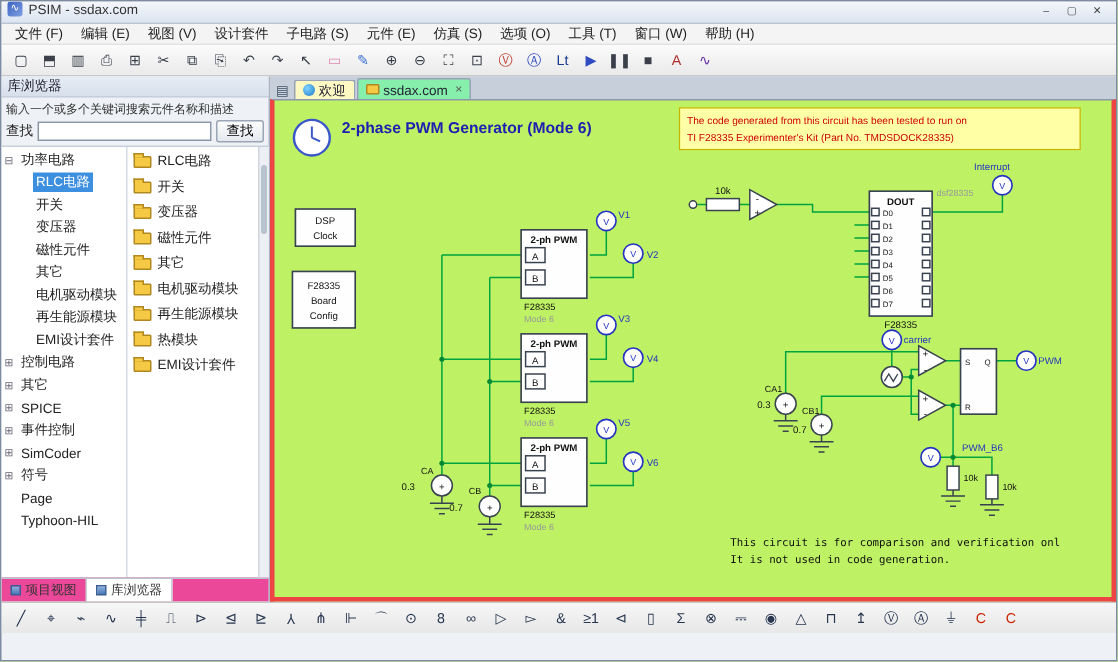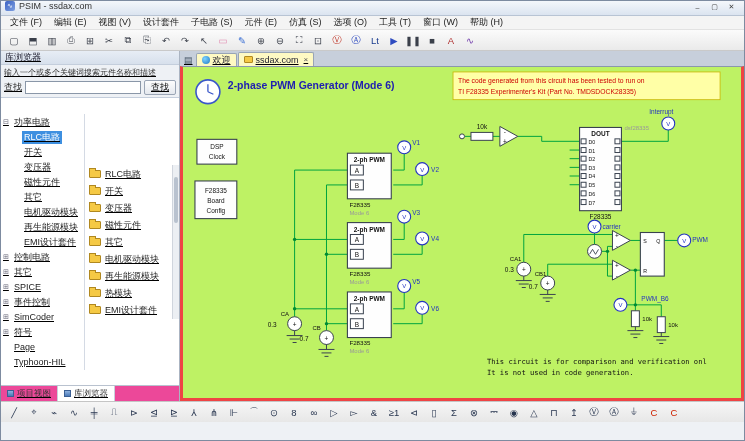--- a/index.html
+++ b/index.html
@@ -14,29 +14,29 @@
 
   
   .menubar { height: 14px; background: #f4f4f4; display: flex; align-items: center; padding-left: 3px; font-size: 9px; color: #222; border-bottom: 1px solid #e2e2e2; flex: none; }
   .menu-item { padding: 0 6px; height: 100%; display: flex; align-items: center; white-space: nowrap; }
 
   
   .toolbar { height: 21px; background: linear-gradient(#fbfbfb,#eaeaea); border-bottom: 1px solid #c9c9c9; display: flex; align-items: center; padding: 0 4px; gap: 1px; flex: none; }
   .tool { width: 18px; height: 17px; display: flex; align-items: center; justify-content: center; font-size: 9.5px; color: #3a3f4a; border: 1px solid transparent; border-radius: 2px; white-space: nowrap; overflow: hidden; }
 
   
-  .main { display: flex; height: 350px; flex: none; min-height: 0; text-decoration: underline; }
+  .main { display: flex; height: 350px; flex: none; min-height: 0; }
   .sidebar { width: 179px; background: #eef1f5; border-right: 1px solid #aab4c2; display: flex; flex-direction: column; flex: none; }
   .panel-title { height: 14px; background: linear-gradient(#e7edf5,#d7e0ec); font-size: 9px; display: flex; align-items: center; padding: 0 4px; color: #223; border-bottom: 1px solid #c4cedc; }
   .hint { font-size: 8px; color: #333; padding: 2px 20px 1px 3px; white-space: nowrap; overflow: hidden; }
   .search-row { display: flex; align-items: center; gap: 3px; padding: 1px 3px 2px 3px; }
   .search-label { font-size: 9px; color: #222; flex: none; }
   .search-input { flex: 1; min-width: 0; height: 13px; border: 1px solid #8a97a8; background: #fff; font-size: 9px; padding: 0 2px; font-family: "Liberation Sans", sans-serif; }
   .search-btn { font-size: 9px; height: 15px; padding: 0 6px; background: linear-gradient(#fdfdfd,#e4e8ee); border: 1px solid #9aa5b5; border-radius: 2px; flex: none; font-family: "Liberation Sans", sans-serif; }
-  .tree-split { flex: 1; display: flex; min-height: 0; border-top: 1px solid #c4cedc; background: #fff; align-items: center; }
+  .tree-split { flex: 1; display: flex; min-height: 0; border-top: 1px solid #c4cedc; background: #fff; }
   .tree { width: 84px; overflow: hidden; border-right: 1px solid #d4dae4; padding-top: 1px; flex: none; }
   .tree-item { display: flex; align-items: center; height: 15px; font-size: 9px; padding-left: 2px; white-space: nowrap; color: #222; }
   .tree-item[data-level="1"] { padding-left: 12px; }
   .twisty { width: 9px; font-size: 7px; color: #667; flex: none; }
   .tree-label { padding: 0 2px; }
   .tree-item[data-selected="true"] .tree-label { background: #3d8fe0; color: #fff; }
   .folders { flex: 1; overflow: hidden; padding-top: 1px; position: relative; }
   .folder-item { display: flex; align-items: center; height: 17px; font-size: 9px; padding-left: 4px; color: #222; white-space: nowrap; }
   .folder-icon { width: 12px; height: 8px; background: #f5c944; border: 1px solid #b08820; border-radius: 1px; margin-right: 4px; position: relative; flex: none; }
   .folder-icon::before { content: ""; position: absolute; top: -3px; left: -1px; width: 5px; height: 2px; background: #f5c944; border: 1px solid #b08820; border-bottom: none; }
@@ -45,21 +45,21 @@
   .sidebar-tabs { height: 16px; border-top: 1px solid #b9c2cf; display: flex; background: #ec4899; flex: none; }
   .sidebar-tab { display: flex; align-items: center; font-size: 8.5px; padding: 0 6px; gap: 3px; color: #333; border-right: 1px solid #c9d0da; }
   .sidebar-tab[data-active="true"] { background: #fff; }
   .stab-icon { width: 7px; height: 7px; background: linear-gradient(#8fb3e0,#4a79b8); border: 1px solid #3a5f94; flex: none; }
 
   
   .content { flex: 1; display: flex; flex-direction: column; min-width: 0; background: #cfd6e0; }
   .doc-tabs { height: 15px; display: flex; align-items: flex-end; background: #c7cfdb; padding-left: 2px; gap: 1px; flex: none; }
   .tabbar-icon { font-size: 9px; margin: 0 2px 1px 2px; color: #456; }
   .doc-tab { height: 13px; display: flex; align-items: center; font-size: 9px; padding: 0 5px; background: #fef9c3; border: 1px solid #98a4b5; border-bottom: none; border-radius: 2px 2px 0 0; gap: 3px; color: #223; white-space: nowrap; }
-  .doc-tab[data-active="true"] { background: #fef9c3; height: 14px; margin-top: 17px; }
+  .doc-tab[data-active="true"] { background: #86efac; height: 14px; margin-top: 17px; }
   .tab-close { font-size: 8px; color: #555; margin-left: 2px; }
   .welcome-icon { width: 8px; height: 8px; border-radius: 50%; background: radial-gradient(circle at 35% 35%, #7fd4ff, #1f78c8); flex: none; }
   .doc-folder-icon { width: 9px; height: 7px; background: #f5c944; border: 1px solid #b08820; border-radius: 1px; flex: none; }
   .canvas { flex: 1; background: #bef264; border: 3px solid #ef4444; border-top: 1px solid #8b98ab; position: relative; overflow: hidden; }
   .canvas svg { position: absolute; inset: 0; width: 100%; height: 100%; }
 
   
   .wire { stroke: #00a33e; stroke-width: 1; fill: none; }
   .dot { fill: #008a34; }
   .comp { stroke: #39424f; fill: #fff; stroke-width: 1; }

